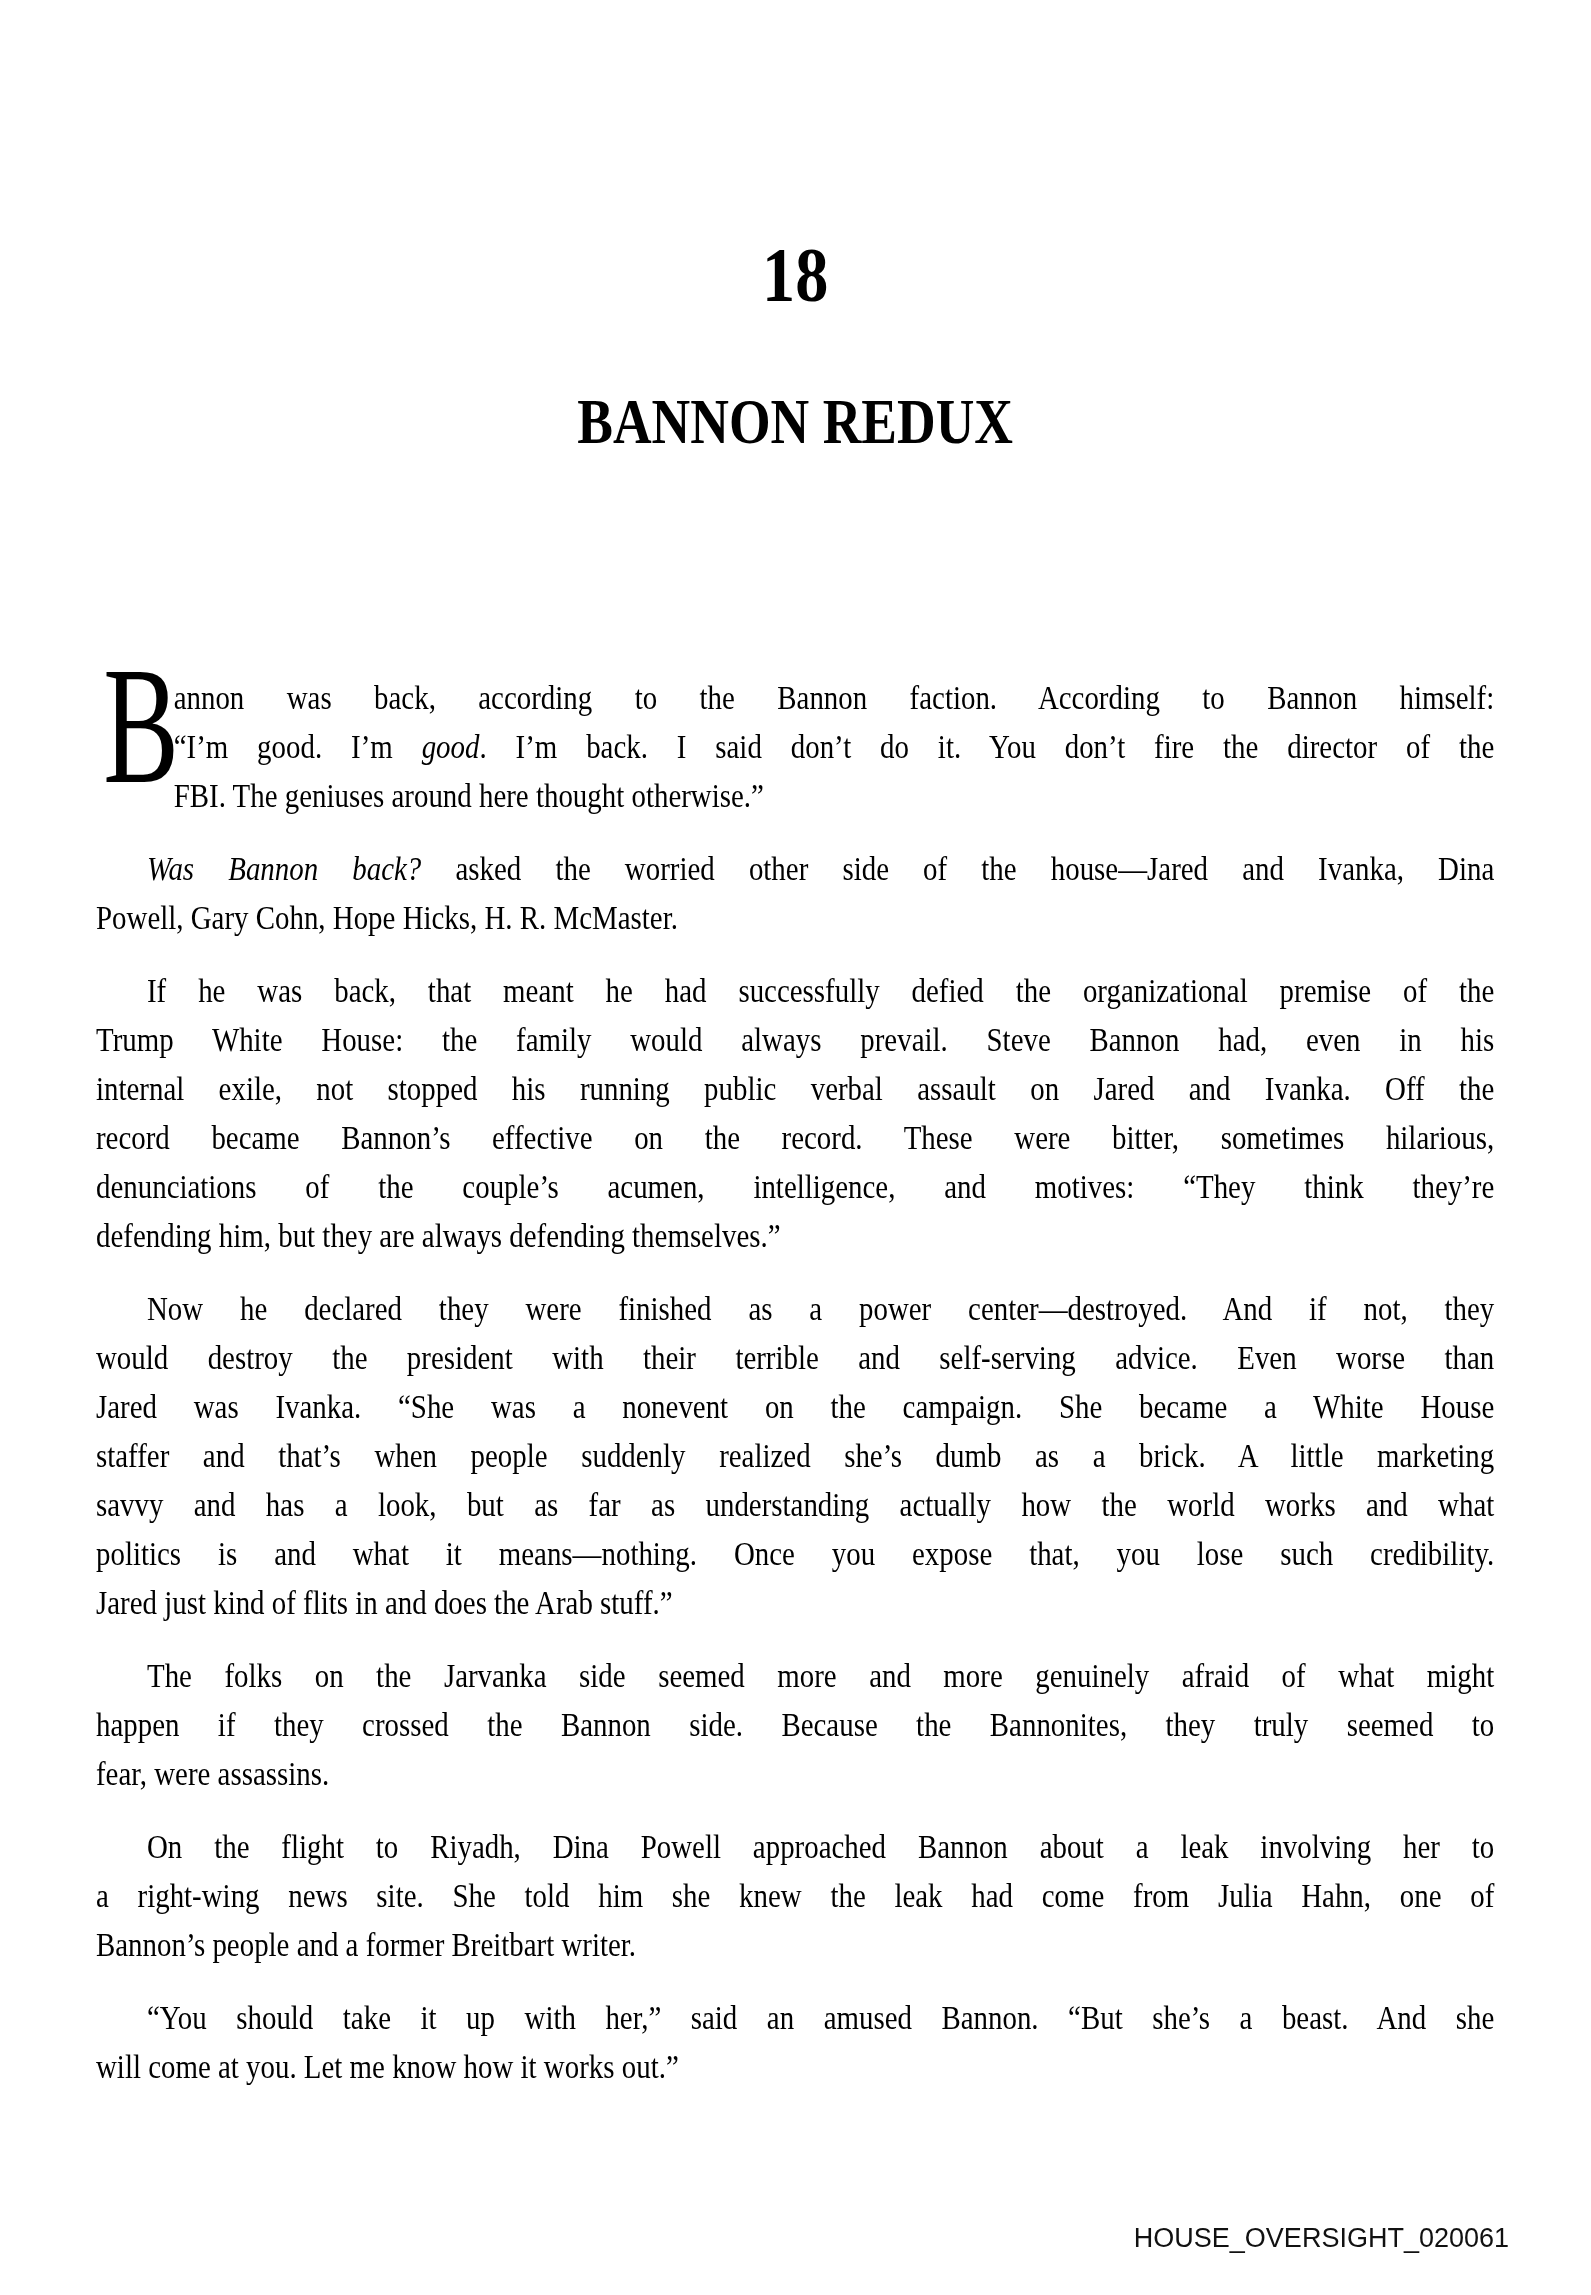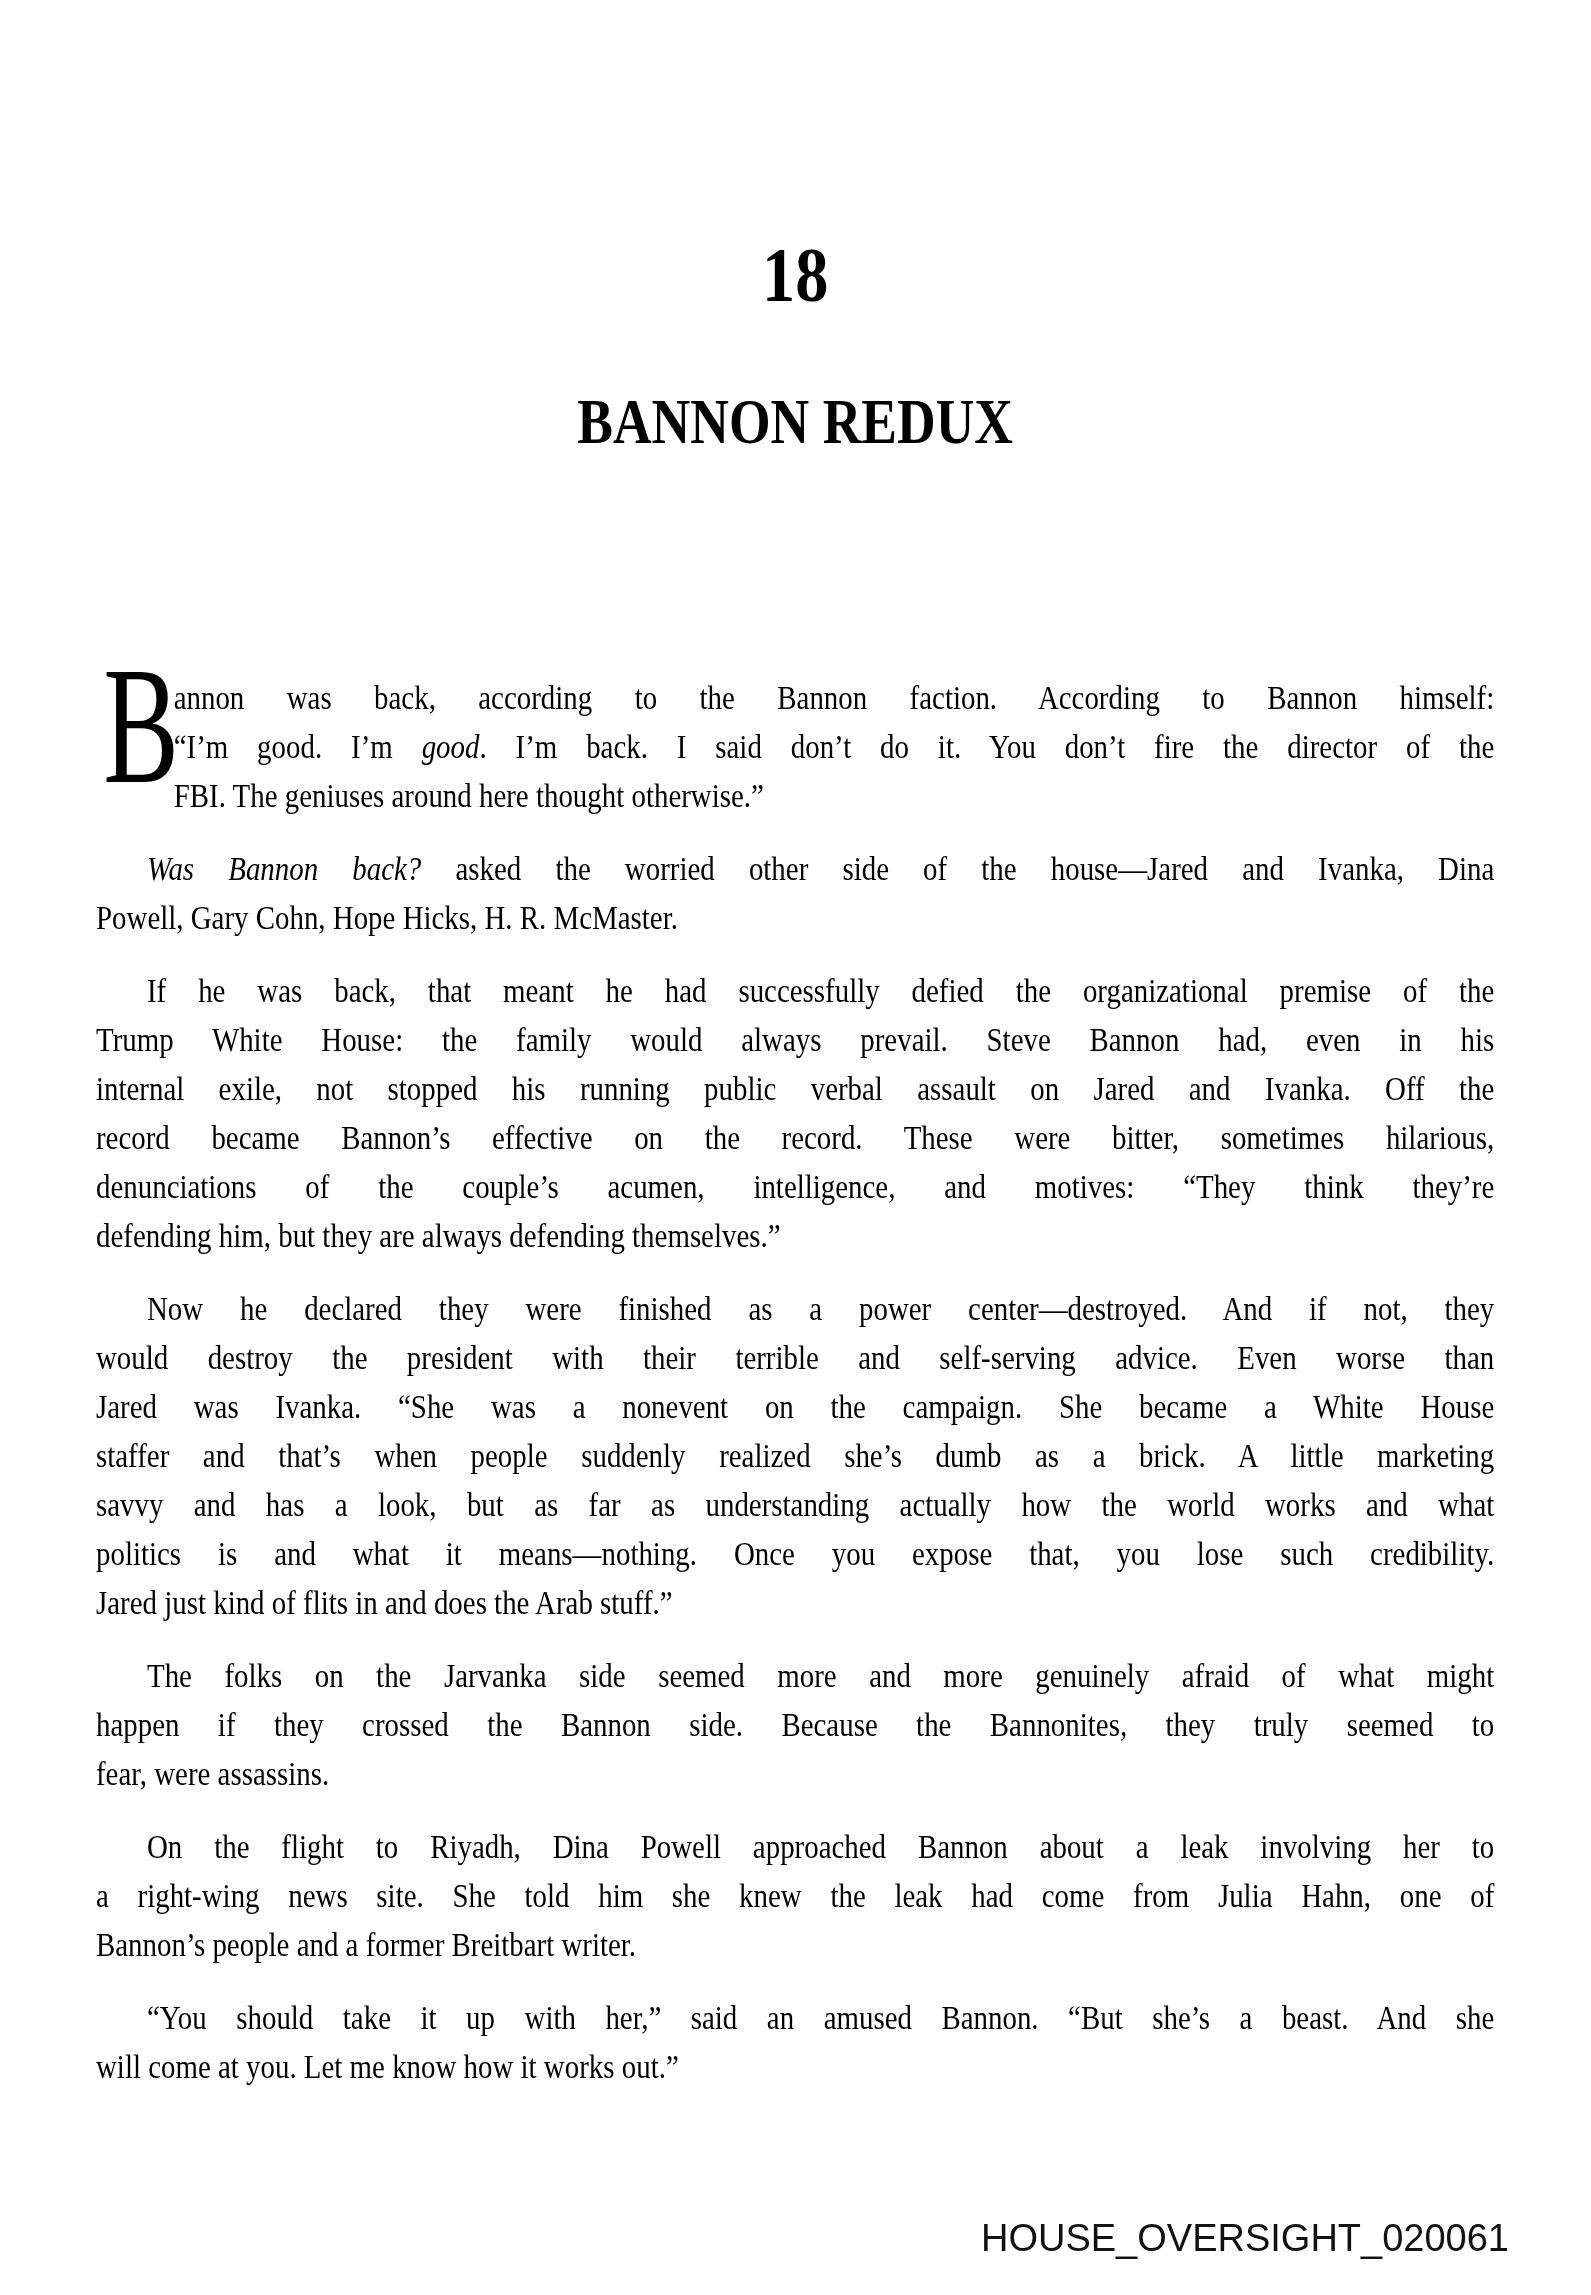--- a/index.html
+++ b/index.html
@@ -55,21 +55,21 @@
     margin-right: 6.4px;
     transform: scaleX(0.8);
     position: relative;
     top: 3.2px;
   }
   .footer {
     position: absolute;
     top: 2222px;
     right: 83px;
     font-family: "Liberation Sans", "DejaVu Sans", sans-serif;
-    font-size: 38px;
+    font-size: 27px;
     line-height: 32px;
     color: #111111;
   }
 </style>
 </head>
 <body>
 
 <div class="page">
   <div class="content">
 

